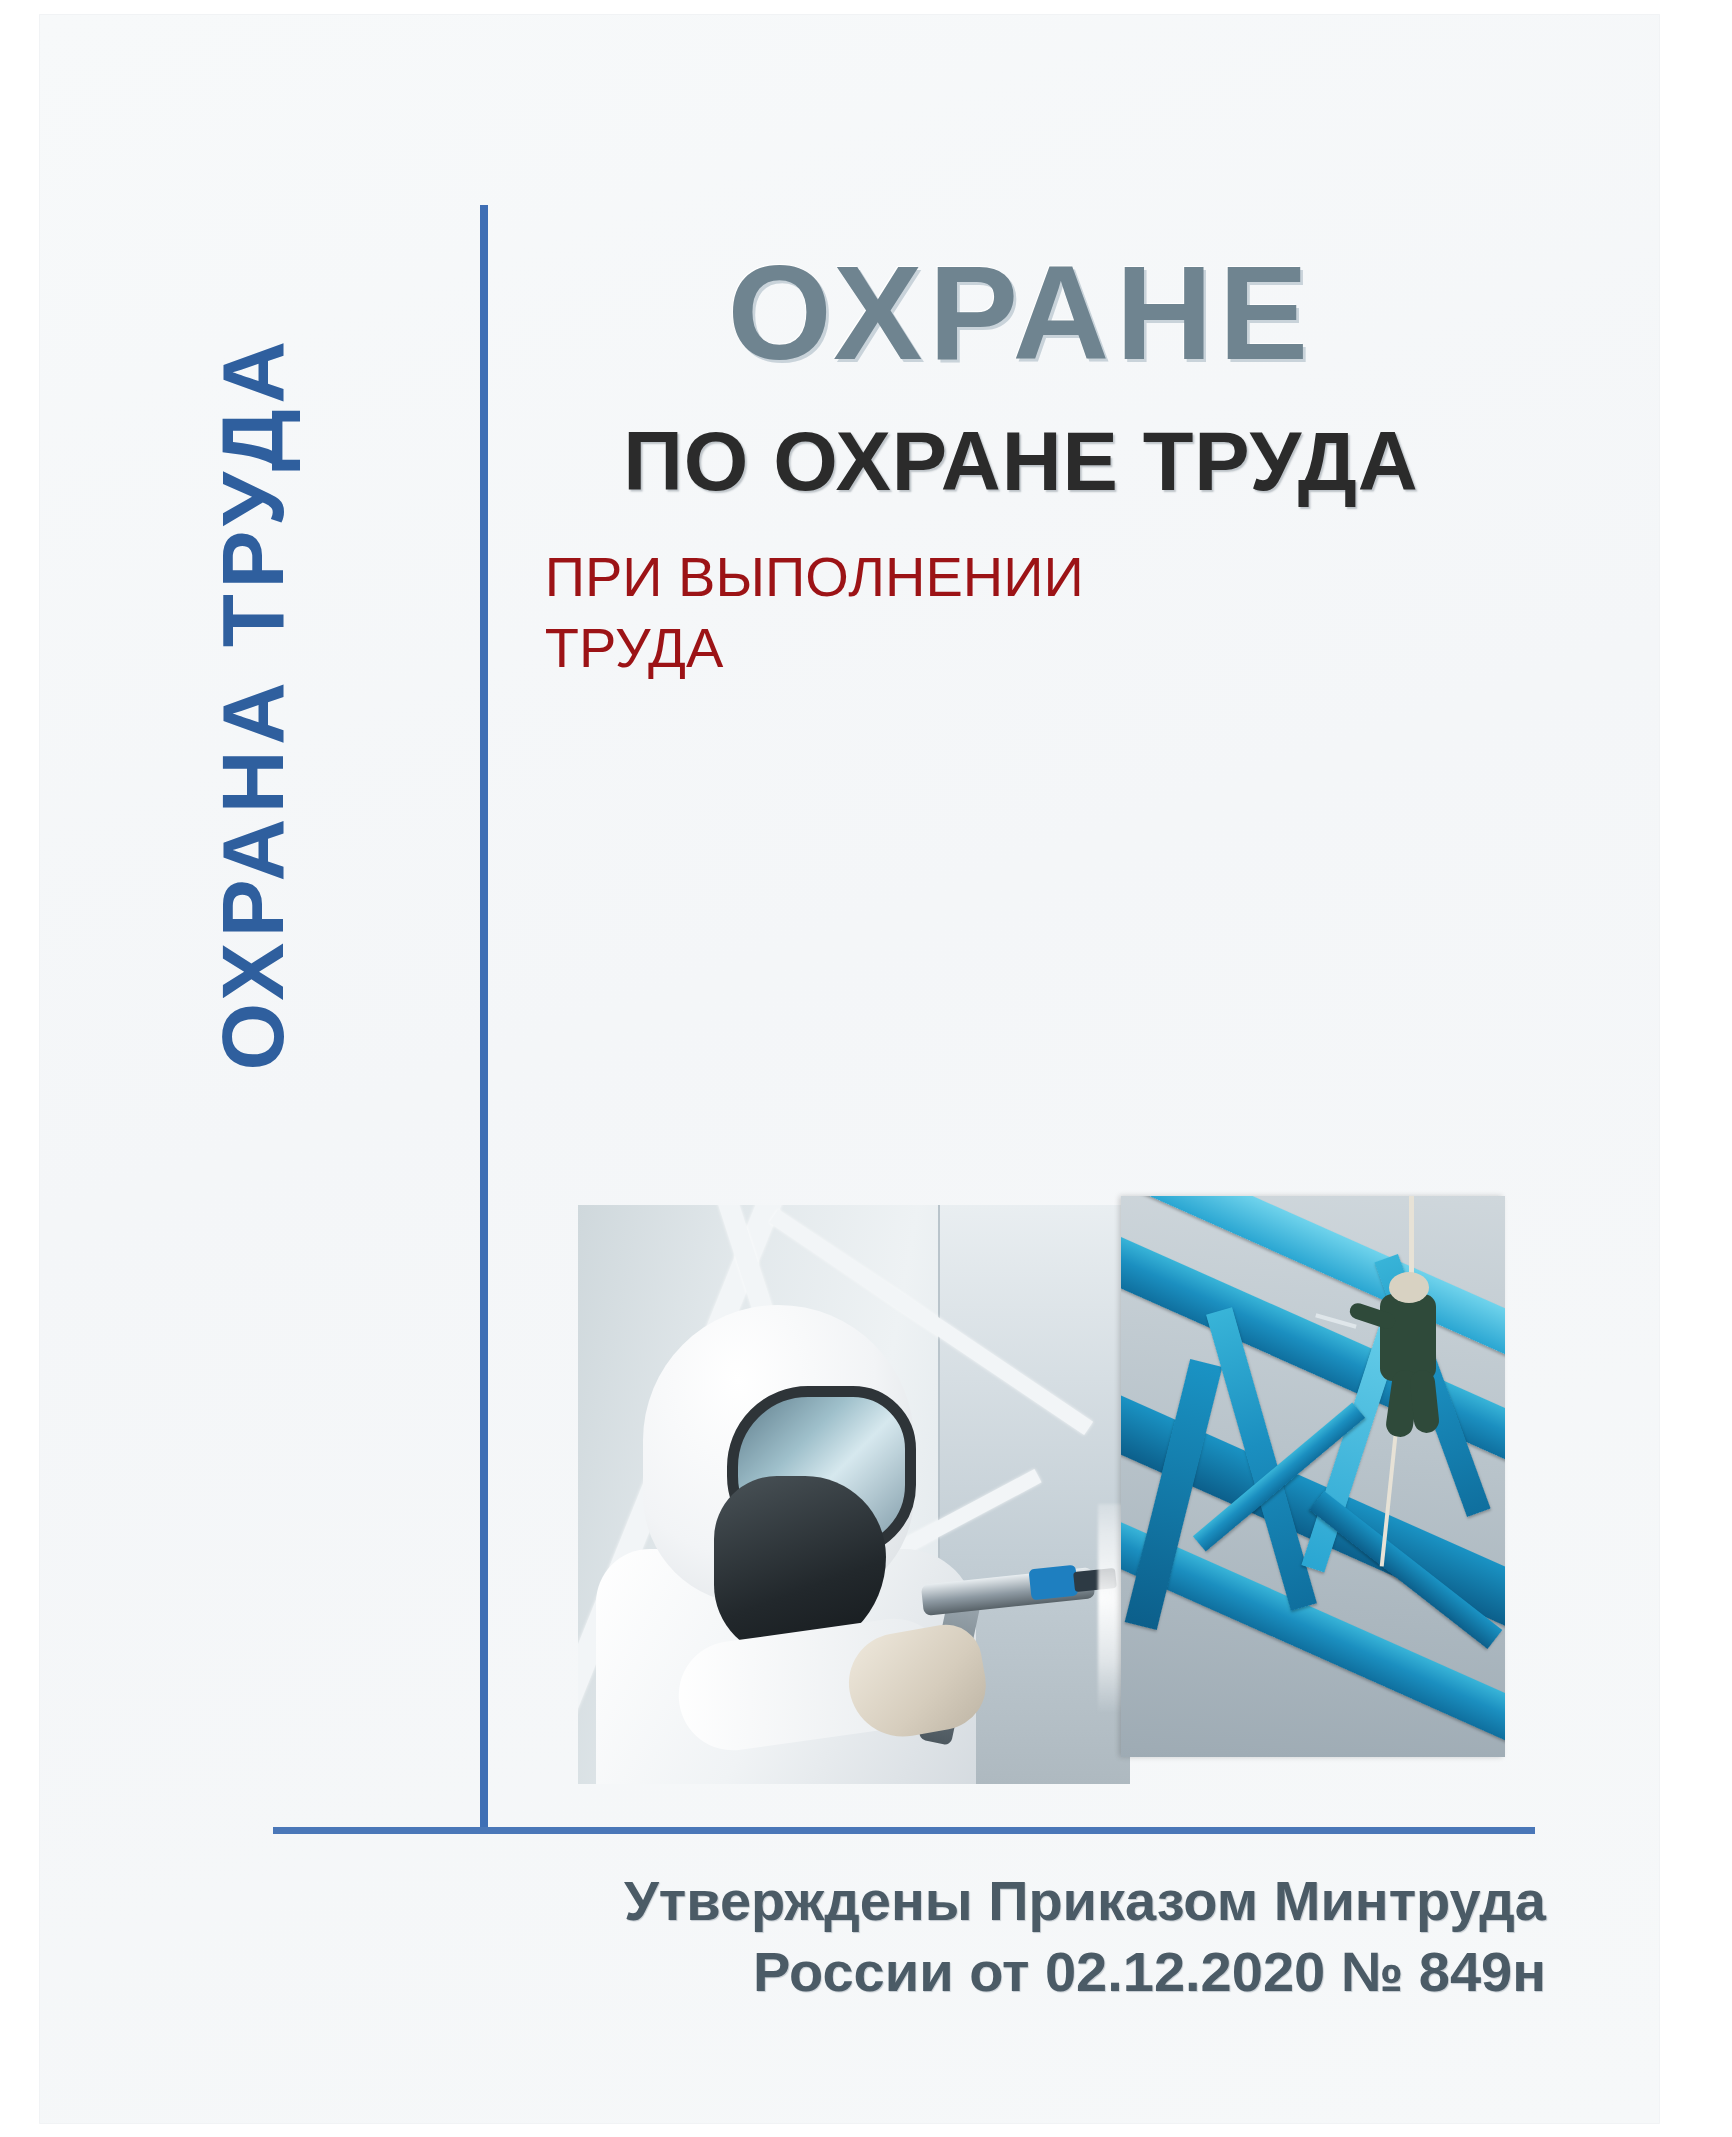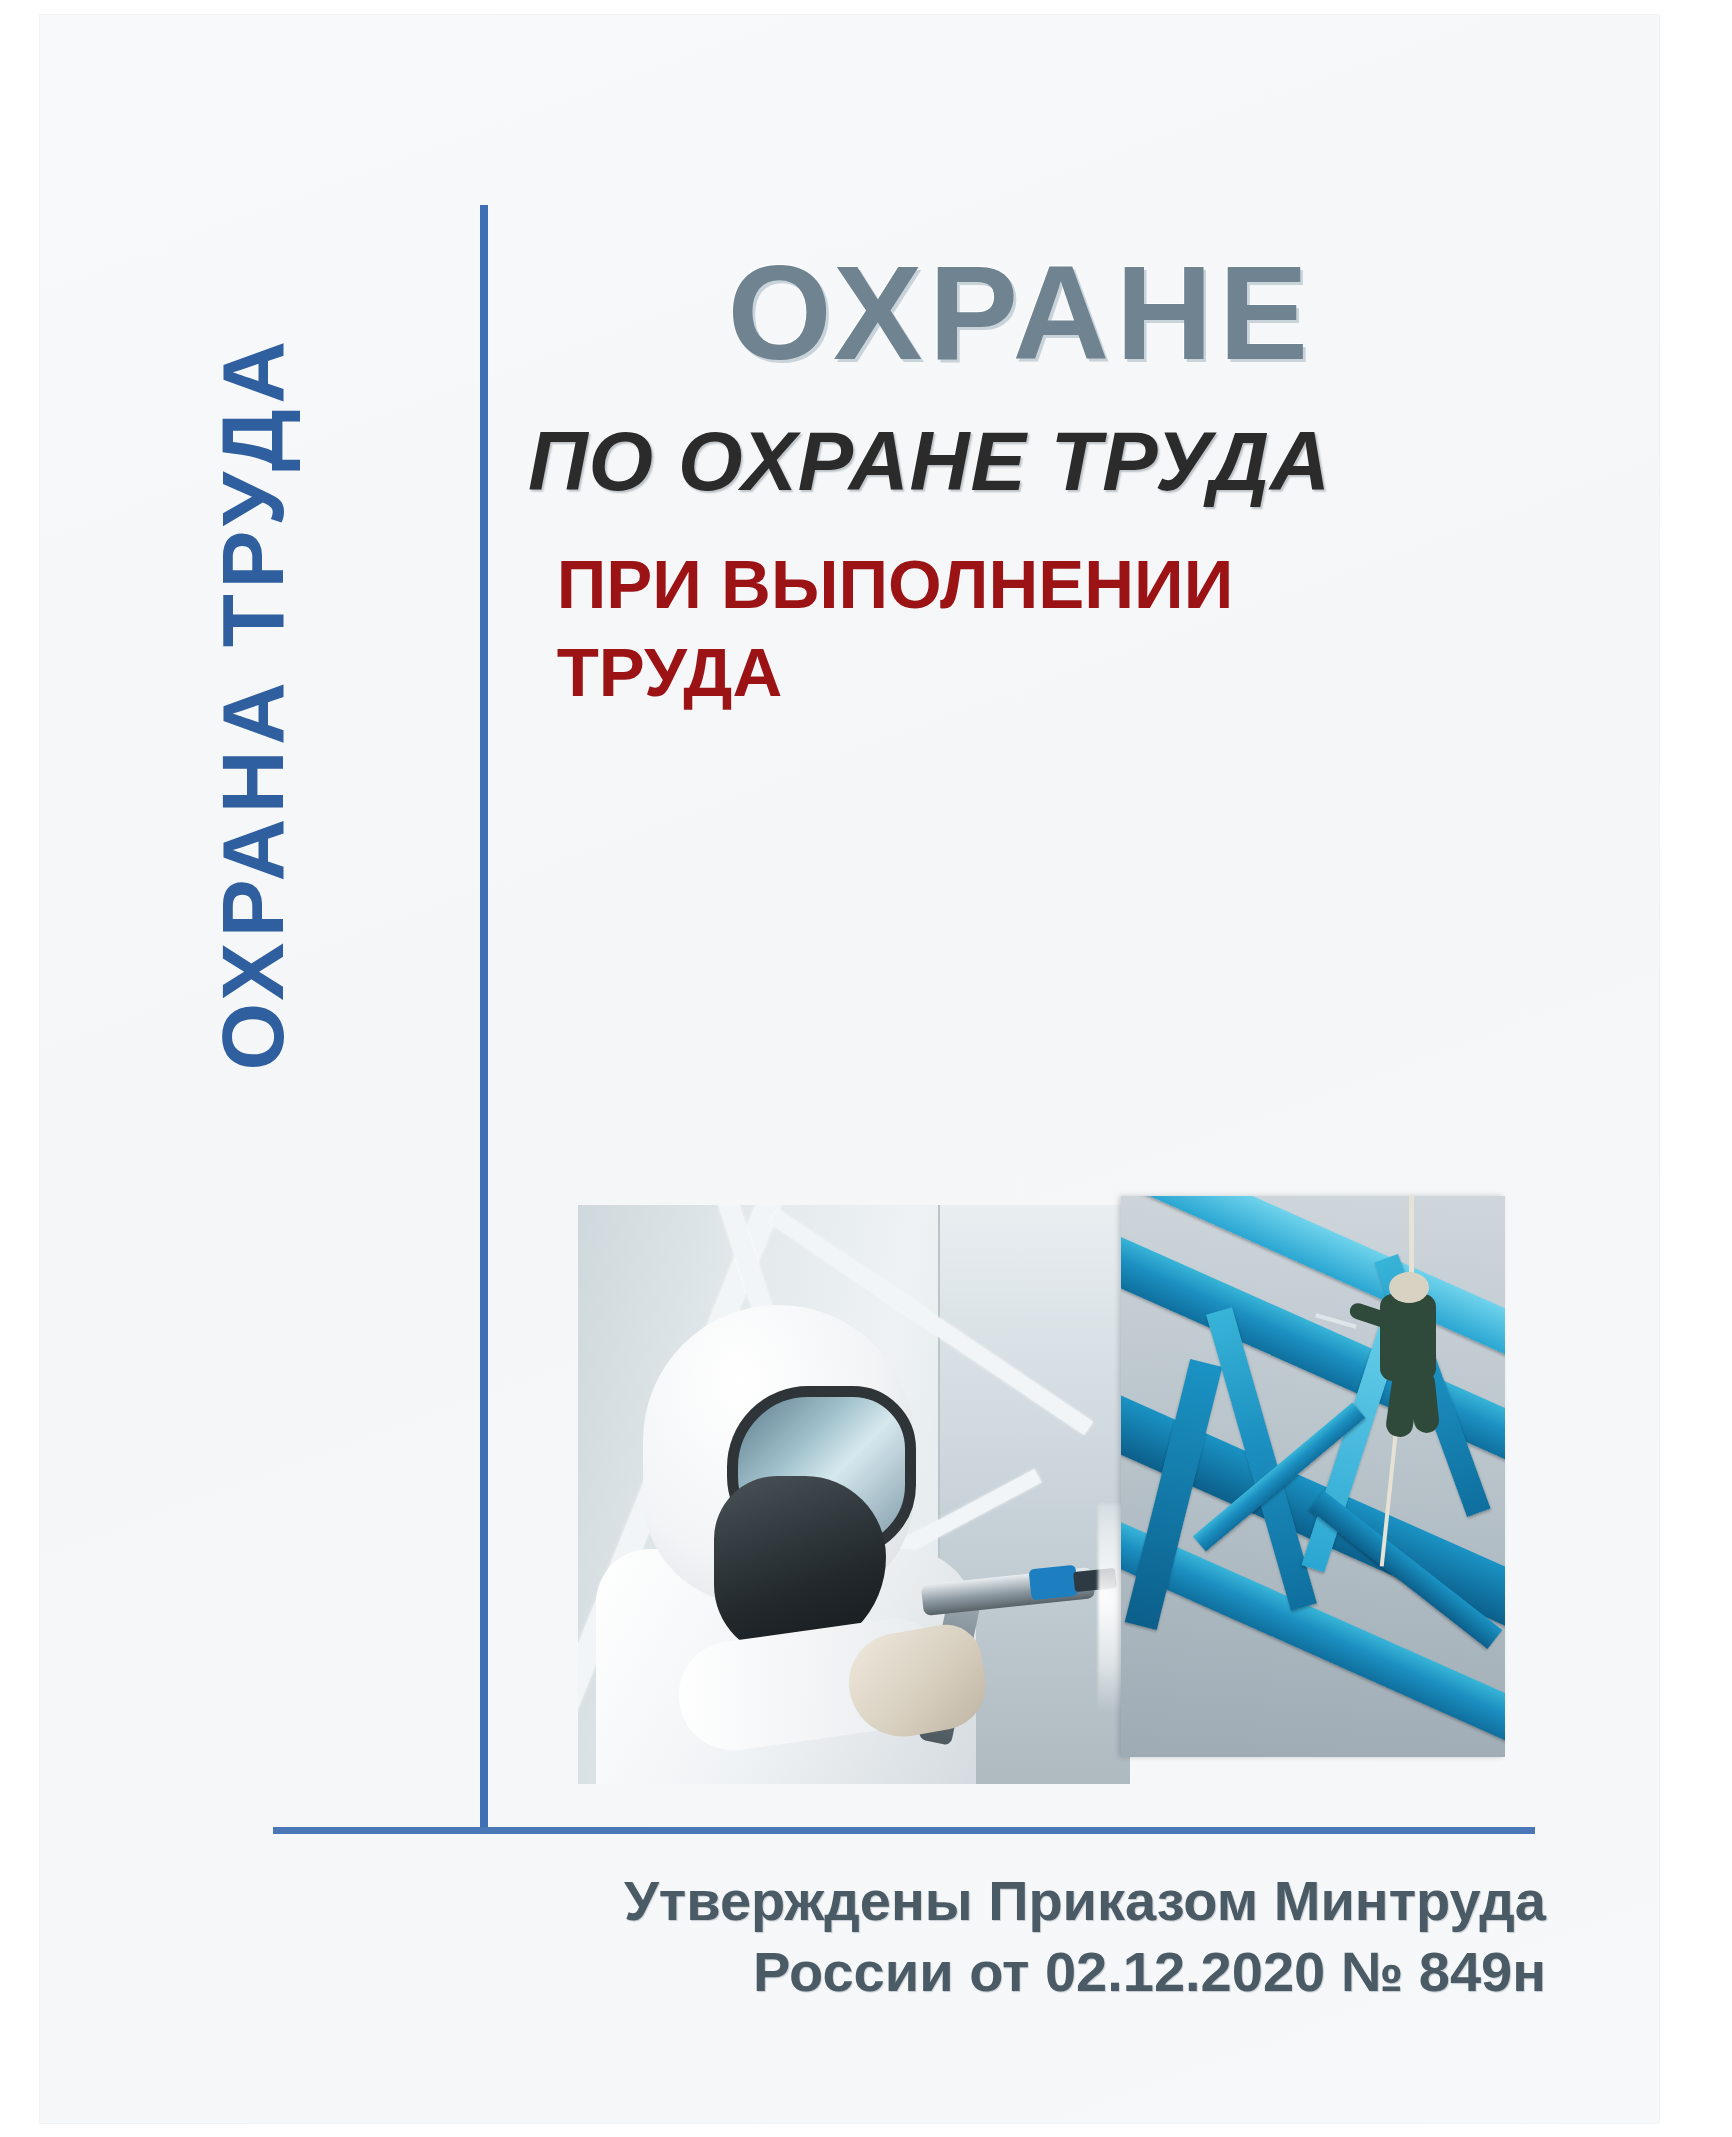--- a/index.html
+++ b/index.html
@@ -85,37 +85,36 @@
     line-height: 1.0;
     text-shadow:
       2.7px 2.7px 0 #c9d3da,
       -0.9px -0.9px 0 #ffffff;
     margin: 0 0 38px 0;
   }
 
   .title-sub1 {
     font-size: 83px;
     font-weight: bold;
-    font-style: italic;
     color: #2b2b2b;
-    text-align: left;
+    text-align: center;
     letter-spacing: 0.9px;
     line-height: 1.05;
     text-shadow: 1.8px 1.8px 1.8px rgba(120,130,140,0.45);
     margin: 0 0 36px 0;
   }
 
   .title-sub2 {
-    font-size: 69px;
-    font-weight: bold;
+    font-size: 56px;
+    font-weight: normal;
     color: #9c1316;
     letter-spacing: 0px;
     line-height: 1.28;
     text-align: left;
-    margin: 16px;
+    margin: 4px;
     padding-left: 12.7px;
   }
   .title-sub2 .line {
     display: block;
     white-space: nowrap;
   }
 
   
   .photos {
     position: absolute;

